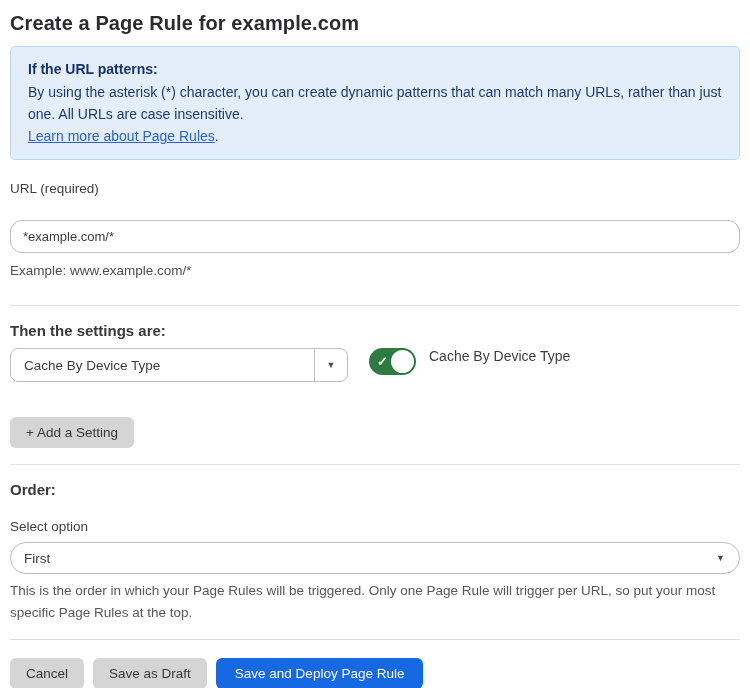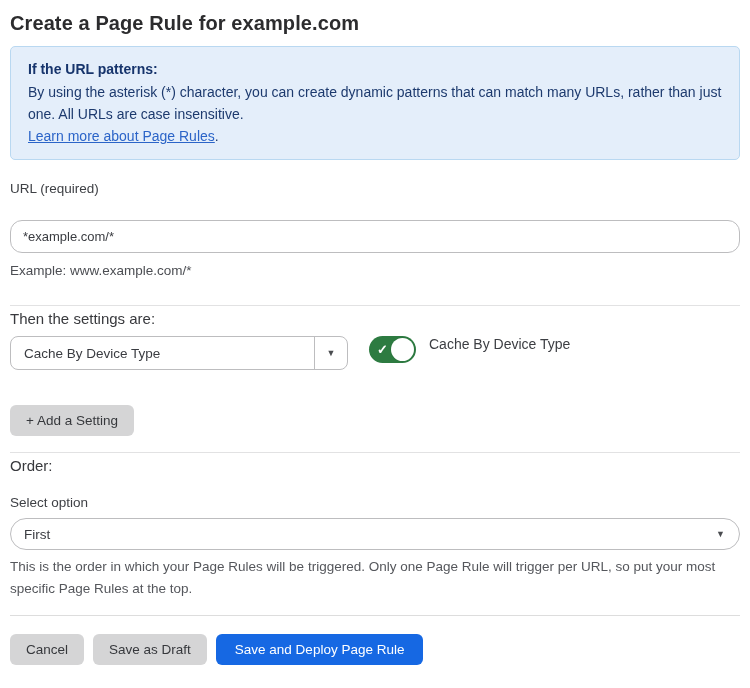--- a/index.html
+++ b/index.html
@@ -72,23 +72,23 @@
 
   .divider {
     margin-top: 24px;
     border: none;
     border-top: 1px solid #e2e2e3;
     height: 0;
   }
 
   .section-heading {
     font-size: 15px;
-    font-weight: 400;
+    font-weight: 700;
     color: #38393d;
-    margin-top: 4px;
+    margin-top: 16px;
   }
 
   .setting-row {
     margin-top: 9px;
     display: flex;
   }
 
   .select-combo {
     width: 338px;
     height: 34px;

